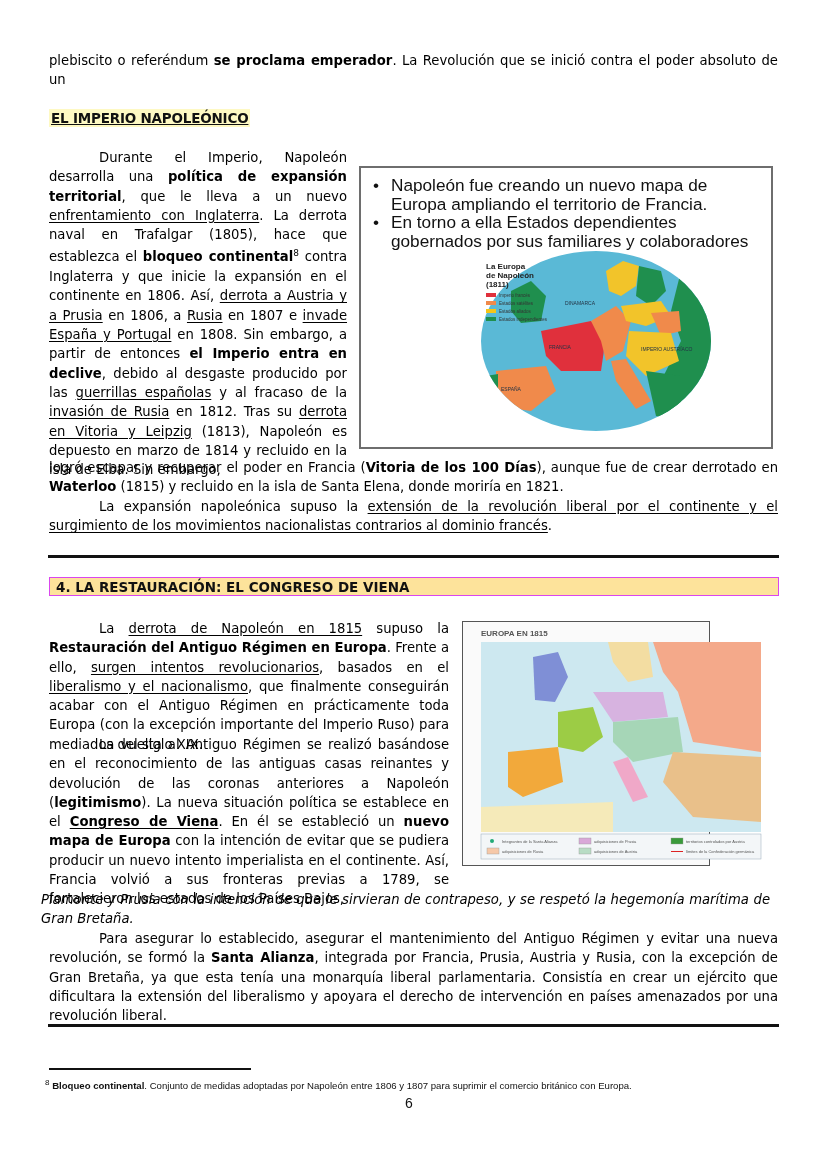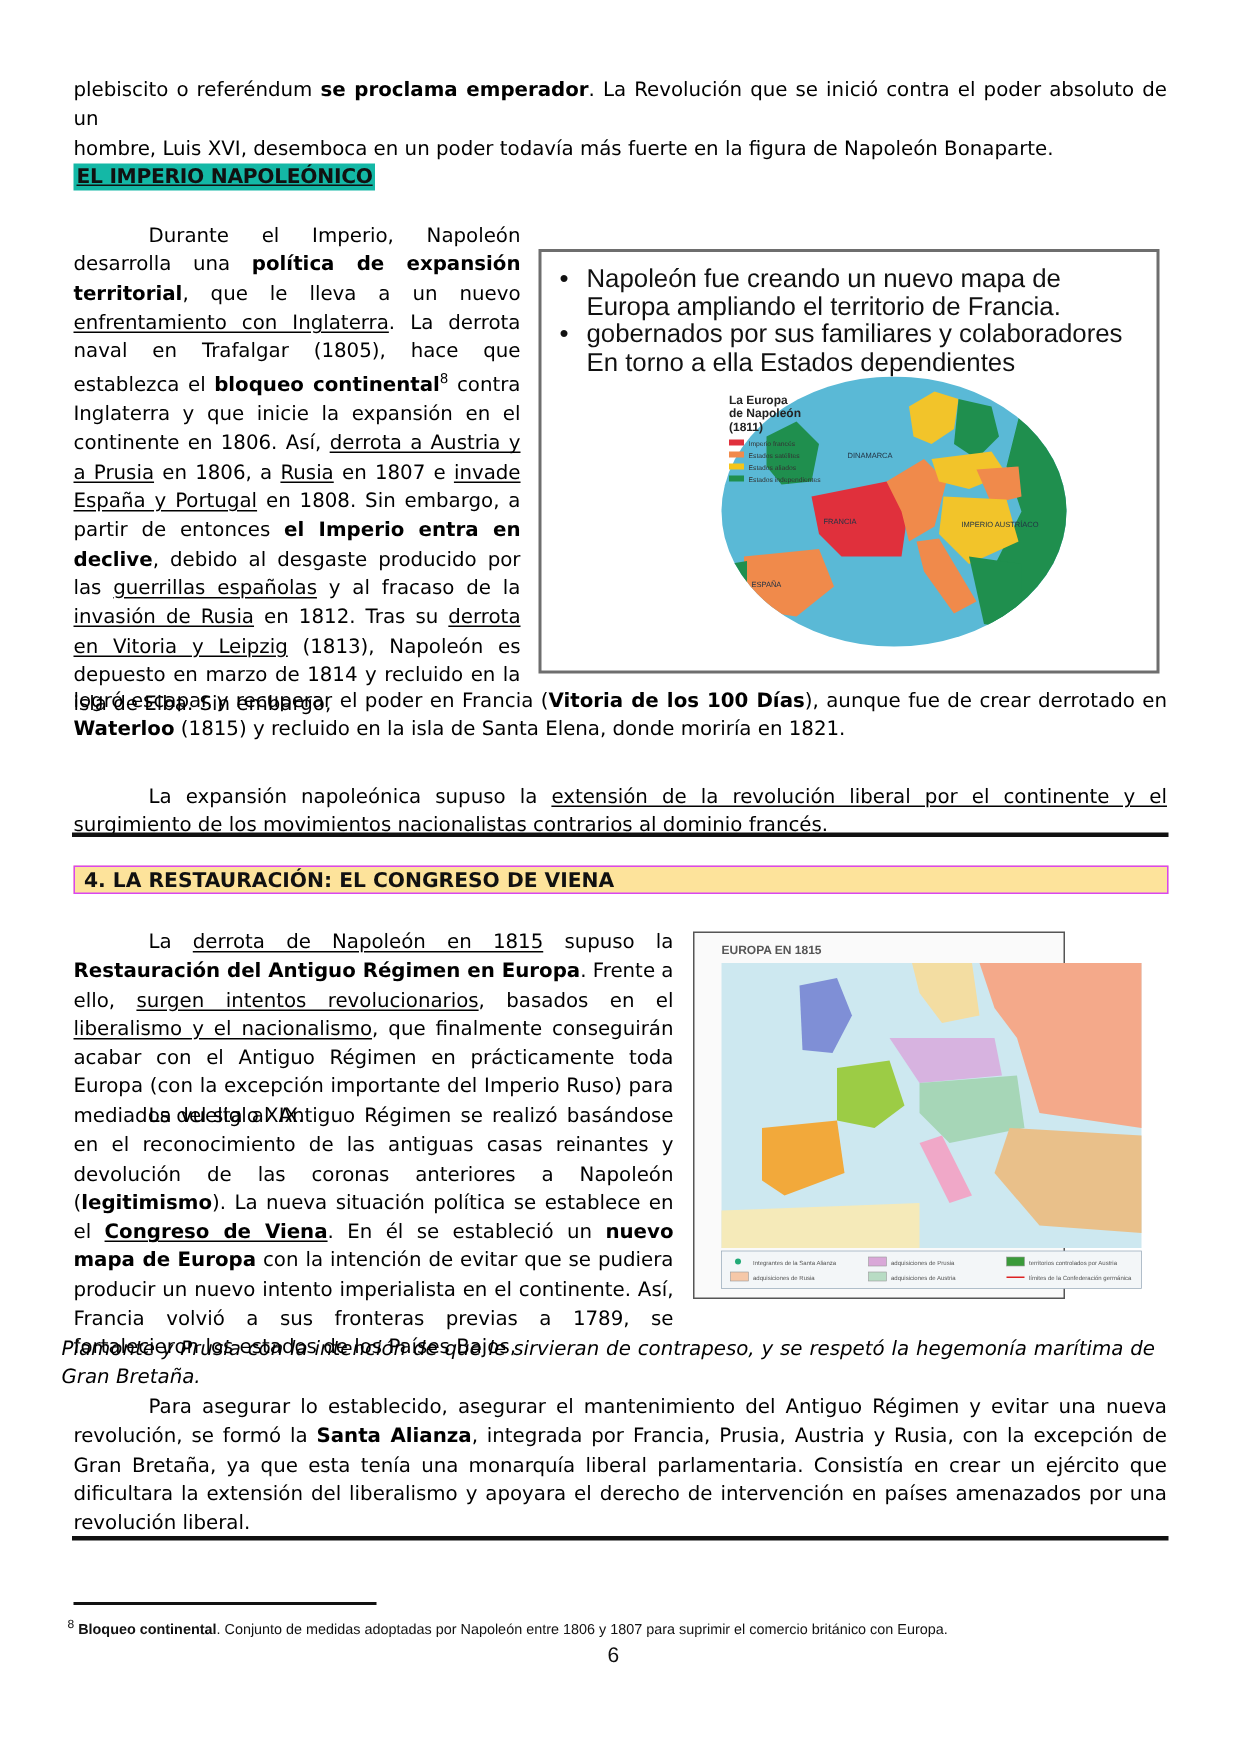--- a/index.html
+++ b/index.html
@@ -5,21 +5,21 @@
   html, body { margin:0; padding:0; background:#ffffff; }
   body { width:828px; height:1171px; position:relative; overflow:hidden;
          font-family:"DejaVu Sans", sans-serif; color:#111; }
   .page { position:absolute; left:0; top:0; width:828px; height:1171px; }
   .txt { position:absolute; font-size:13.2px; line-height:19.3px; color:#000000; }
   .just { text-align:justify; }
   .u { text-decoration:underline; text-underline-offset:2px; }
   b { font-weight:bold; }
   .indent { display:inline-block; width:50px; }
   .sec-title { position:absolute; left:49px; top:109px; font-size:13.5px; font-weight:bold;
-               text-decoration:underline; background:#14b8a6; padding:1px 2px; letter-spacing:-0.2px; }
+               text-decoration:underline; background:#fef9c3; padding:1px 2px; letter-spacing:-0.2px; }
   .hr { position:absolute; left:48px; width:731px; height:3px; background:#111; }
   .band { position:absolute; left:49px; top:577px; width:728px; height:19px; background:#fde39b;
           border:1px solid #d946ef; font-size:13.5px; font-weight:bold; line-height:19px; padding-left:6px;
           box-sizing:border-box; width:730px; }
   .box1 { position:absolute; left:359px; top:166px; width:414px; height:283px; border:2px solid #6e6e6e;
           box-sizing:border-box; background:#fff; }
   .bul { position:absolute; left:12px; font-family:"Liberation Sans", sans-serif; font-size:17.2px;
          line-height:19px; color:#111; }
   .bul .dot { position:absolute; left:0; }
   .bul .t { display:block; padding-left:18px; }
@@ -30,40 +30,39 @@
   .pnum { position:absolute; left:405px; top:1095px; font-family:"Liberation Sans", sans-serif; font-size:14px; }
   svg text { font-family:"Liberation Sans", sans-serif; }
 </style>
 </head>
 <body>
 
 <div class="page">
 
   <div class="txt just" style="left:49px; top:51px; width:729px;">
     <span>plebiscito o referéndum </span><b>se proclama emperador</b><span>. La Revolución que se inició contra el poder absoluto de un</span><br>
-    <span>hombre, Luis XVI, desemboca en un poder todavía más fuerte en la figura de Napoleón Bonaparte.</span>
   </div>
 
   <div class="sec-title">EL IMPERIO NAPOLEÓNICO</div>
 
   <div class="txt just" id="imp-p1" style="left:49px; top:148px; width:298px;"><span class="indent"></span><span>Durante el Imperio, Napoleón desarrolla una </span><b>política de expansión territorial</b><span>, que le lleva a un nuevo </span><span class="u">enfrentamiento con Inglaterra</span><span>. La derrota naval en Trafalgar (1805), hace que establezca el </span><b>bloqueo continental</b><sup style="font-size: 9px;">8</sup><span> contra Inglaterra y que inicie la expansión en el continente en 1806. Así, </span><span class="u">derrota a Austria y a Prusia</span><span> en 1806, a </span><span class="u">Rusia</span><span> en 1807 e </span><span class="u">invade España y Portugal</span><span> en 1808. Sin embargo, a partir de entonces </span><b>el Imperio entra en declive</b><span>, debido al desgaste producido por las </span><span class="u">guerrillas españolas</span><span> y al fracaso de la </span><span class="u">invasión de Rusia</span><span> en 1812. Tras su </span><span class="u">derrota en Vitoria y Leipzig</span><span> (1813), Napoleón es depuesto en marzo de 1814 y recluido en la isla de Elba. Sin embargo,</span></div>
 
   <div class="txt just" id="imp-p1c" style="left:49px; top:458px; width:729px;"><span>logró escapar y recuperar el poder en Francia (</span><b>Vitoria de los 100 Días</b><span>), aunque fue de crear derrotado en </span><b>Waterloo</b><span> (1815) y recluido en la isla de Santa Elena, donde moriría en 1821.</span></div>
-  <div class="txt just" id="imp-p2" style="left:49px; top:522px; width:729px;"><span class="indent"></span><span>La expansión napoleónica supuso la </span><span class="u">extensión de la revolución liberal por el continente y el surgimiento de los movimientos nacionalistas contrarios al dominio francés</span><span>.</span></div>
+  <div class="txt just" id="imp-p2" style="left:49px; top:497px; width:729px;"><span class="indent"></span><span>La expansión napoleónica supuso la </span><span class="u">extensión de la revolución liberal por el continente y el surgimiento de los movimientos nacionalistas contrarios al dominio francés</span><span>.</span></div>
 
   <div class="box1">
     <div class="bul" style="top:8px;">
       <span class="dot">•</span>
       <span class="t">Napoleón fue creando un nuevo mapa de</span>
       <span class="t">Europa ampliando el territorio de Francia.</span>
     </div>
     <div class="bul" style="top:45px;">
       <span class="dot">•</span>
+      <span class="t">En torno a ella Estados dependientes</span>
       <span class="t">gobernados por sus familiares y colaboradores</span>
-      <span class="t">En torno a ella Estados dependientes</span>
     </div>
     <svg width="410" height="200" viewBox="0 0 410 200" style="position:absolute; left:0; top:83px;">
       <defs>
         <clipPath id="c1">
             <ellipse cx="235" cy="90" rx="115" ry="90"></ellipse>
           </clipPath>
       </defs>
       <ellipse cx="235" cy="90" rx="115" ry="90" fill="#5ab9d6"></ellipse>
       <g clip-path="url(#c1)">
         <path d="M245 20 L262 10 L278 15 L275 35 L260 45 L248 40 Z" fill="#f2c42a"></path>

